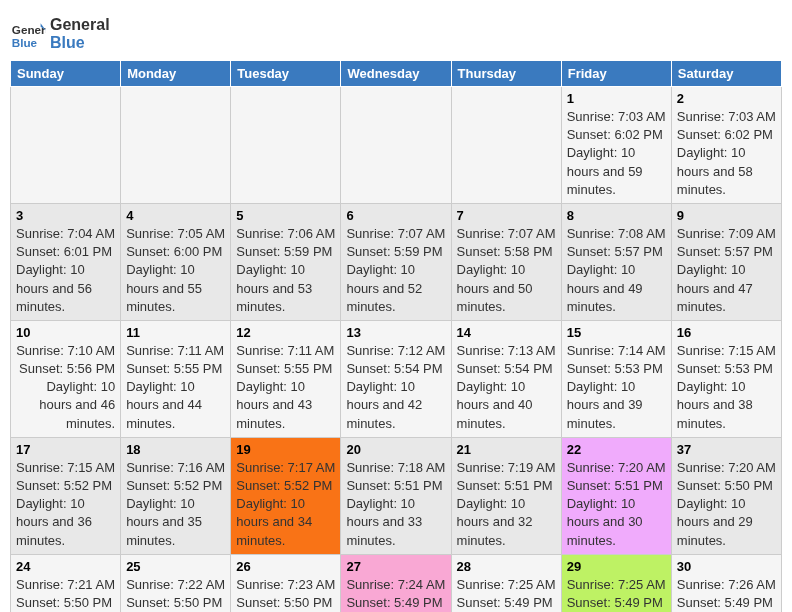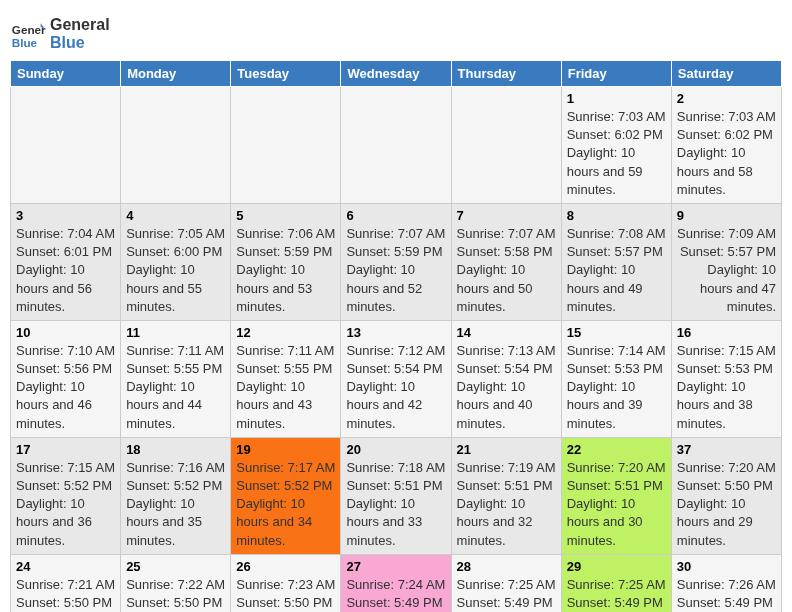--- a/index.html
+++ b/index.html
@@ -166,29 +166,29 @@
 Daylight: 10 hours and 50 minutes.</div>
         </td>
         <td style="background: rgb(232, 232, 232);">
           <span class="day-number">8</span>
           <div class="day-info" style="white-space: pre-line;">Sunrise: 7:08 AM
 Sunset: 5:57 PM
 Daylight: 10 hours and 49 minutes.</div>
         </td>
         <td style="background: rgb(232, 232, 232);">
           <span class="day-number">9</span>
-          <div class="day-info" style="white-space: pre-line; text-align: right;">Sunrise: 7:09 AM
+          <div class="day-info" style="white-space: pre-line;">Sunrise: 7:09 AM
 Sunset: 5:57 PM
 Daylight: 10 hours and 47 minutes.</div>
         </td>
       </tr>
       <tr>
         <td style="background: rgb(245, 245, 245);">
           <span class="day-number">10</span>
-          <div class="day-info" style="white-space: pre-line;">Sunrise: 7:10 AM
+          <div class="day-info" style="white-space: pre-line; text-align: right;">Sunrise: 7:10 AM
 Sunset: 5:56 PM
 Daylight: 10 hours and 46 minutes.</div>
         </td>
         <td style="background: rgb(245, 245, 245);">
           <span class="day-number">11</span>
           <div class="day-info" style="white-space: pre-line;">Sunrise: 7:11 AM
 Sunset: 5:55 PM
 Daylight: 10 hours and 44 minutes.</div>
         </td>
         <td style="background: rgb(245, 245, 245);">
@@ -246,21 +246,21 @@
           <div class="day-info" style="white-space: pre-line;">Sunrise: 7:18 AM
 Sunset: 5:51 PM
 Daylight: 10 hours and 33 minutes.</div>
         </td>
         <td style="background: rgb(232, 232, 232);">
           <span class="day-number">21</span>
           <div class="day-info" style="white-space: pre-line;">Sunrise: 7:19 AM
 Sunset: 5:51 PM
 Daylight: 10 hours and 32 minutes.</div>
         </td>
-        <td style="background: #bef264; margin-left: 33px;">
+        <td style="background: #f0abfc; margin-left: 33px;">
           <span class="day-number">22</span>
           <div class="day-info" style="white-space: pre-line;">Sunrise: 7:20 AM
 Sunset: 5:51 PM
 Daylight: 10 hours and 30 minutes.</div>
         </td>
         <td style="background: rgb(232, 232, 232);">
           <span class="day-number">37</span>
           <div class="day-info" style="white-space: pre-line;">Sunrise: 7:20 AM
 Sunset: 5:50 PM
 Daylight: 10 hours and 29 minutes.</div>

